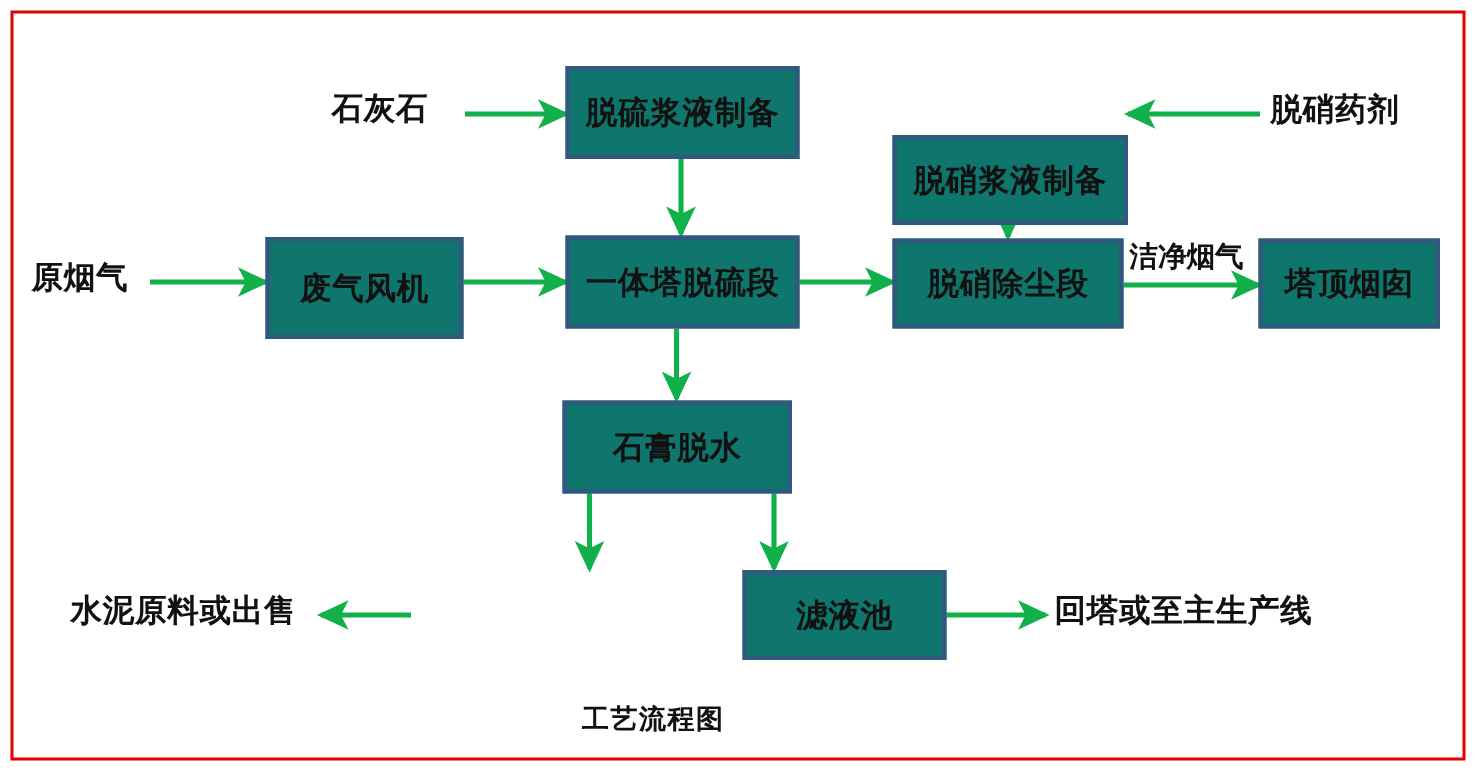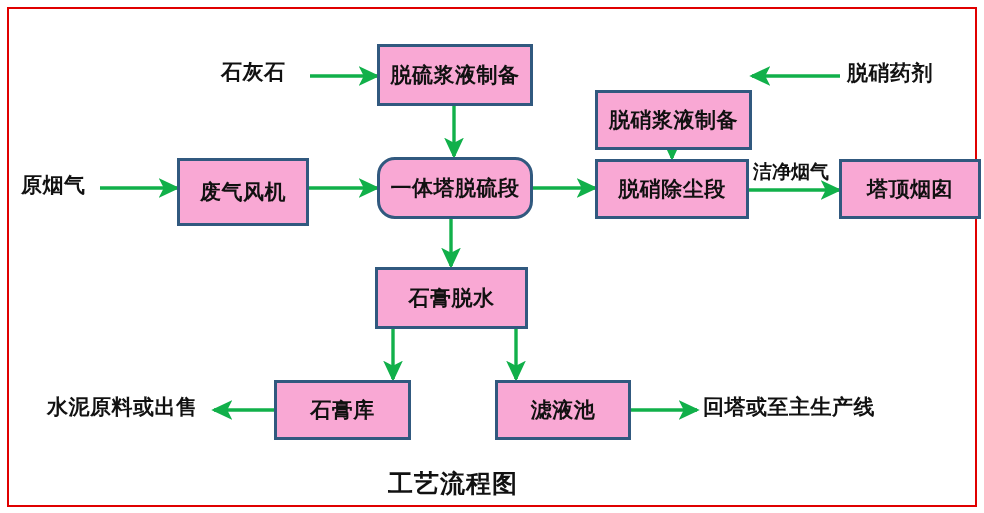--- a/index.html
+++ b/index.html
@@ -25,21 +25,21 @@
     width: 970px;
     height: 500px;
     border: 2px solid #e00000;
     box-sizing: border-box;
     pointer-events: none;
   }
   .node {
     position: absolute;
     box-sizing: border-box;
     border: 3px solid #31597f;
-    background: #f9a8d4;
+    background: #0f766e;
     display: flex;
     align-items: center;
     justify-content: center;
     color: #111111;
     font-weight: bold;
     font-size: 21px;
     letter-spacing: 0.5px;
     white-space: nowrap;
   }
   .label {
@@ -56,21 +56,21 @@
     color: #111111;
     font-weight: bold;
     font-size: 19px;
     white-space: nowrap;
     line-height: 1;
   }
   #diagram-title {
     position: absolute;
     color: #111111;
     font-weight: bold;
-    font-size: 25px;
+    font-size: 18px;
     letter-spacing: 1px;
     white-space: nowrap;
     line-height: 1;
   }
   svg#arrows {
     position: absolute;
     left: 0;
     top: 0;
     width: 984px;
     height: 513px;
@@ -112,39 +112,36 @@
   </div>
 
   <div class="node" style="left:595px; top:46px; width:157px; height:60px;margin-top:44px;">
     <span>脱硝浆液制备</span>
   </div>
 
   <div class="node" style="left:177px; top:158px; width:132px; height:68px;">
     <span>废气风机</span>
   </div>
 
-  <div class="node" style="left:377px; top:157px; width:156px; height:62px;border-radius:18px;">
+  <div class="node" style="left:377px; top:157px; width:156px; height:62px;">
     <span>一体塔脱硫段</span>
   </div>
 
   <div class="node" style="left:595px; top:159px; width:154px; height:60px;">
     <span>脱硝除尘段</span>
   </div>
 
-  <div class="node" style="left:839px; top:159px; width:142px; height:60px;">
+  <div class="node" style="left:839px; top:159px; width:121px; height:60px;">
     <span>塔顶烟囱</span>
   </div>
 
   <div class="node" style="left:375px; top:267px; width:153px; height:62px;">
     <span>石膏脱水</span>
   </div>
 
-  <div class="node" style="left:274px; top:380px; width:137px; height:60px;">
-    <span>石膏库</span>
-  </div>
 
   <div class="node" style="left:495px; top:380px; width:136px; height:60px;">
     <span>滤液池</span>
   </div>
 
   <div class="label" style="left:221px; top:62px;">
     <span>石灰石</span>
   </div>
 
   <div class="label" style="left:21px; top:175px;">

